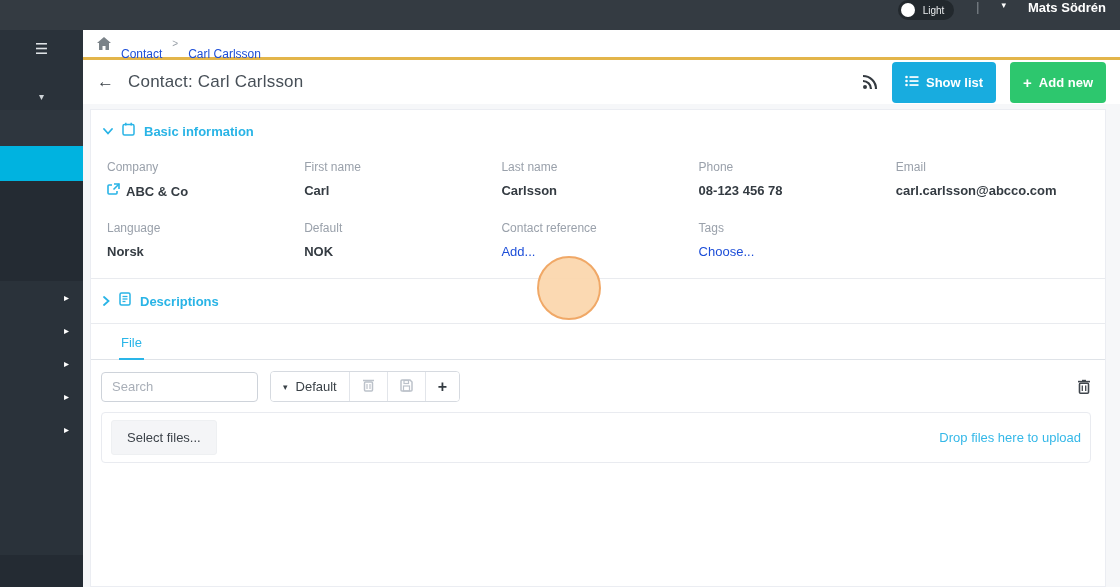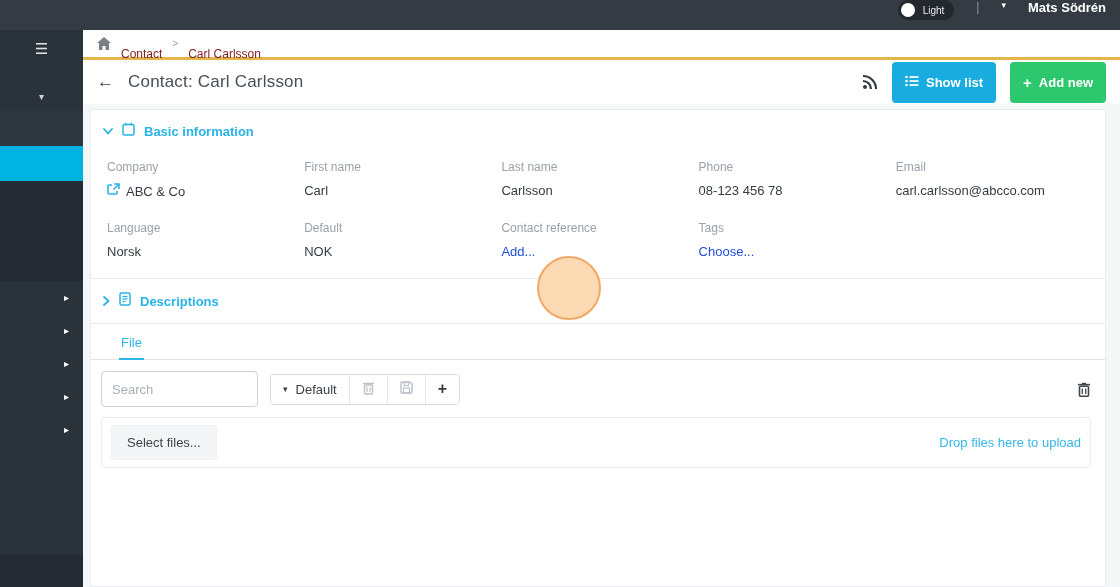--- a/index.html
+++ b/index.html
@@ -24,21 +24,21 @@
   .side-block-active { height:35px; background:#00b3e0; cursor:pointer; }
   .side-block-dark { height:100px; background:#242b33; }
   .side-item { height:33px; display:flex; align-items:center; justify-content:flex-end; padding-right:14px; color:#ffffff; font-size:10px; cursor:pointer; }
   .side-bottom { position:absolute; bottom:0; left:0; right:0; height:32px; background:#242b33; }
 
   .main { flex:1; display:flex; flex-direction:column; min-width:0; }
 
   
   .breadcrumb { height:30px; background:#ffffff; border-bottom:3px solid #e3b54a; display:flex; align-items:center; gap:10px; padding-left:14px; }
   .crumb-home svg { display:block; }
-  .crumb-link { color:#7f1d1d; font-size:12px; cursor:pointer;margin-top:20px; }
+  .crumb-link { color:#1d4ed8; font-size:12px; cursor:pointer;margin-top:20px; }
   .crumb-sep { color:#99a0a8; font-size:10px; }
 
   
   .page-header { height:44px; background:#ffffff; display:flex; align-items:center; padding:0 14px; gap:14px; }
   .back-arrow { color:#3a4147; font-size:17px; cursor:pointer; }
   .page-title { color:#474f57; font-size:17px; letter-spacing:.2px; }
   .header-spacer { flex:1; }
   .rss-icon { cursor:pointer; display:flex; }
   .btn { border:none; border-radius:4px; height:41px; padding:0 13px; font-size:13px; font-weight:bold; color:#ffffff; display:flex; align-items:center; gap:7px; cursor:pointer; font-family:"Liberation Sans", sans-serif; }
   .btn-showlist { background:#18acdf; }
@@ -49,36 +49,36 @@
   .content { flex:1; background:#f6f7f9; padding:5px 14px 0 7px; min-height:0; }
   .card { background:#ffffff; border:1px solid #ebedf2; height:100%; position:relative; }
 
   .section-head { display:flex; align-items:center; gap:9px; padding:12px 12px 2px 12px; cursor:pointer; }
   .section-title { color:#29b4e6; font-size:13px; font-weight:bold; }
   .chev { display:flex; }
 
   .fields-grid { display:grid; grid-template-columns:1fr 1fr 1fr 1fr 1fr; padding:8px 12px 0 16px; }
   .field { min-height:61px; padding-top:10px; }
   .f-label { color:#9aa1ab; font-size:12px; margin-bottom:9px; }
-  .f-value { color:#343b42; font-size:13px; font-weight:normal; display:flex; align-items:center; gap:6px; }
+  .f-value { color:#343b42; font-size:13px; font-weight:bold; display:flex; align-items:center; gap:6px; }
   .f-value.linked { cursor:pointer; }
   .f-placeholder { color:#1d4ed8; font-size:13px; cursor:text; }
 
   .avatar-circle { position:absolute; left:446px; top:146px; width:64px; height:64px; border-radius:50%; background:#fbd8ae; border:2px solid #f0a45f; opacity:.95; }
 
   .hr { border-top:1px solid #e9ebef; margin:6px 0 0 0; }
   .desc-head { display:flex; align-items:center; gap:9px; padding:13px 12px; cursor:pointer; }
 
   
   .tabbar { border-top:1px solid #e9ebef; border-bottom:1px solid #dfe3e8; padding:0 0 0 28px; display:flex; }
   .tab { color:#2ab5e8; font-size:13px; padding:11px 2px 8px 2px; border-bottom:2px solid #2ab5e8; margin-bottom:-1px; cursor:pointer; }
 
   
   .toolbar { display:flex; align-items:center; padding:11px 14px 10px 10px; gap:12px; }
-  .search-input { width:157px; height:36px; border:1px solid #ced3da; border-radius:4px; padding:0 10px; font-size:13px; color:#343b42; font-family:"Liberation Sans", sans-serif; outline:none; }
+  .search-input { width:157px; height:30px; border:1px solid #ced3da; border-radius:4px; padding:0 10px; font-size:13px; color:#343b42; font-family:"Liberation Sans", sans-serif; outline:none; }
   .search-input::placeholder { color:#a9afb8; }
   .btn-group { display:flex; border:1px solid #d6dae0; border-radius:4px; overflow:hidden; height:31px; }
   .bg-btn { display:flex; align-items:center; justify-content:center; background:#ffffff; border:none; border-right:1px solid #e2e5ea; padding:0 12px; cursor:pointer; gap:8px; font-family:"Liberation Sans", sans-serif; }
   .bg-btn:last-child { border-right:none; }
   .dd-caret { font-size:9px; color:#3a4147; }
   .dd-value { font-size:13px; color:#3a4147; }
   .icon-muted { color:#bcc2ca; }
   .plus-dark { font-size:16px; font-weight:bold; color:#343b42; }
   .toolbar-spacer { flex:1; }
   .trash-right { cursor:pointer; display:flex; }

